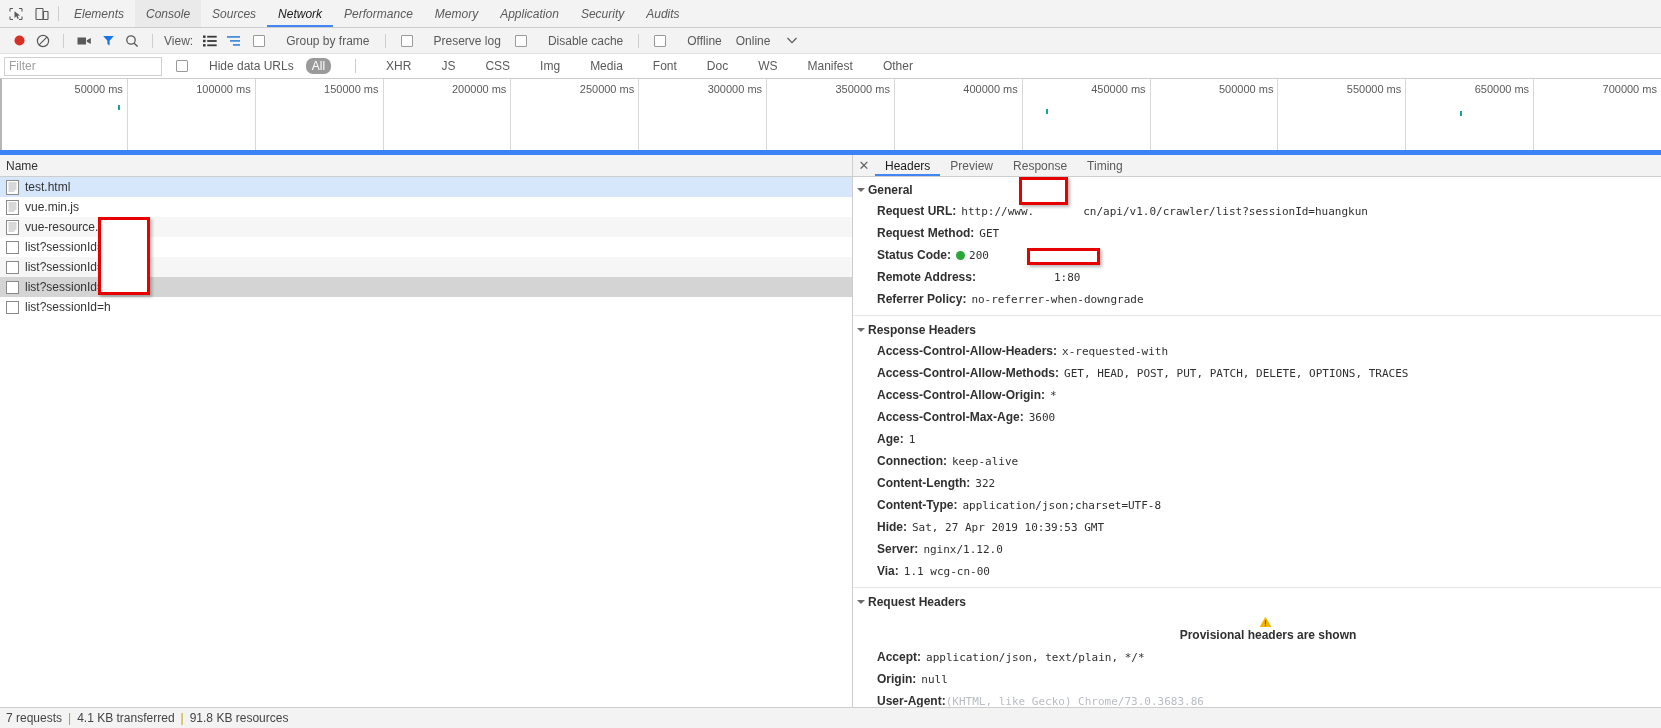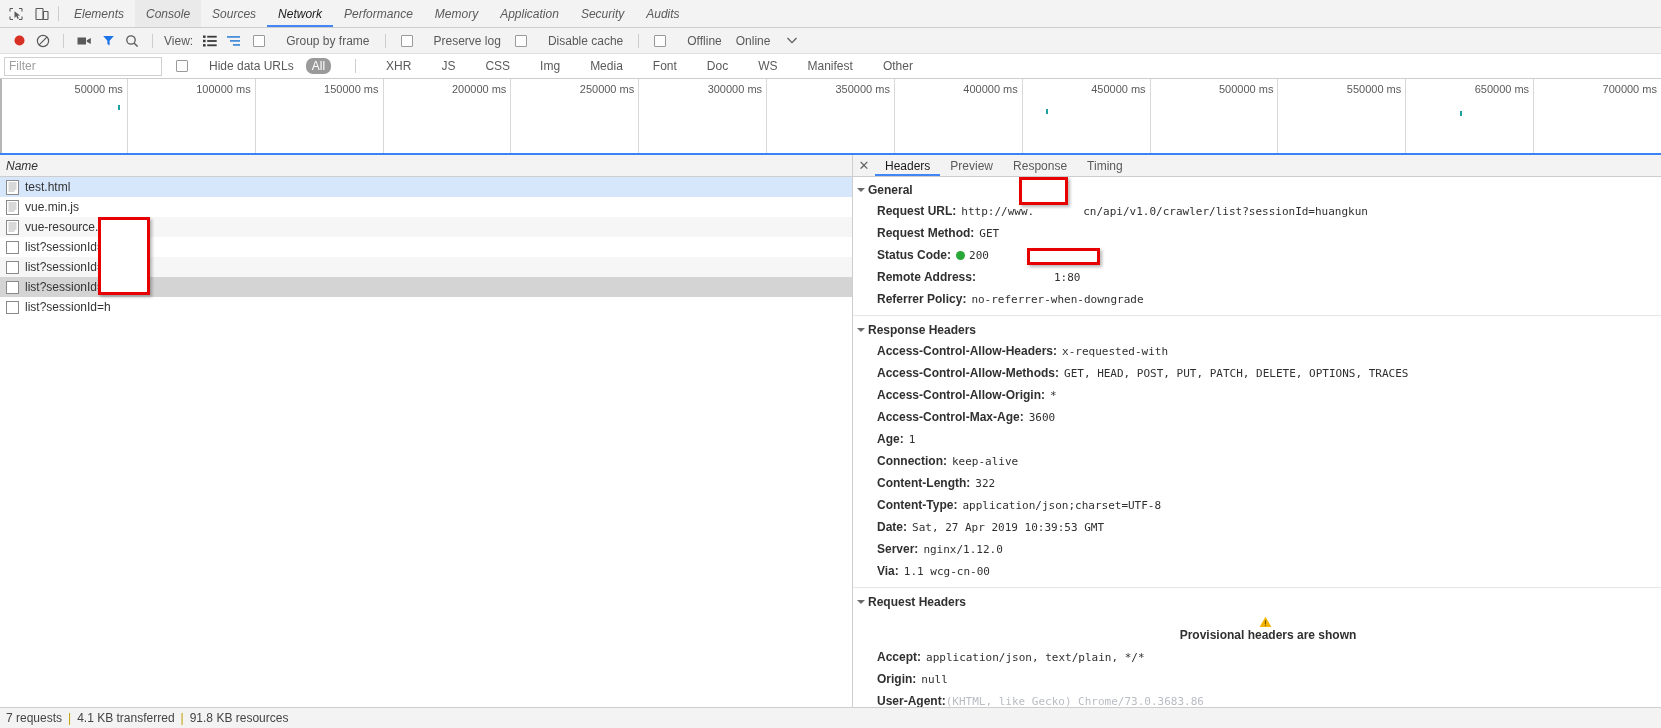--- a/index.html
+++ b/index.html
@@ -118,21 +118,21 @@
     color: #5a5a5a;
     white-space: nowrap;
   }
   .ftype.active { background: #9a9a9a; color: #fff; }
   .fsep { width: 1px; height: 14px; background: #cdcdcd; margin: 0 6px; }
 
   
   .overview {
     height: 76px; min-height: 76px;
     background: #fff;
-    border-bottom: 2px solid #3b82f6;
+    border-bottom: 5px solid #3b82f6;
     position: relative;
     overflow: hidden;
     text-decoration: underline;
   }
   .ruler {
     position: absolute; inset: 0;
     display: flex;
   }
   .ruler-cell {
     position: relative;
@@ -169,21 +169,20 @@
     position: relative;
     overflow: hidden;
   }
   .reqlist-head {
     height: 22px; min-height: 22px;
     background: #f3f3f3;
     border-bottom: 1px solid #cdcdcd;
     display: flex; align-items: center;
     font-size: 12px; color: #333;
     padding-left: 6px;
-    font-style: italic;
   }
   .reqrows { flex: 1 1 auto; overflow: hidden; }
   .reqrow {
     height: 20px;
     display: flex; align-items: center;
     font-size: 12px;
     color: #333;
     padding-left: 6px;
     white-space: nowrap;
   }
@@ -675,21 +674,21 @@
           </div>
           <div class="hrow">
             <span class="hname">Content-Length:</span>
             <span class="hval">322</span>
           </div>
           <div class="hrow">
             <span class="hname">Content-Type:</span>
             <span class="hval">application/json;charset=UTF-8</span>
           </div>
           <div class="hrow">
-            <span class="hname">Date:</span>
+            <span class="hname">Hide:</span>
             <span class="hval">Sat, 27 Apr 2019 10:39:53 GMT</span>
           </div>
           <div class="hrow">
             <span class="hname">Server:</span>
             <span class="hval">nginx/1.12.0</span>
           </div>
           <div class="hrow">
             <span class="hname">Via:</span>
             <span class="hval">1.1 wcg-cn-00</span>
           </div>

